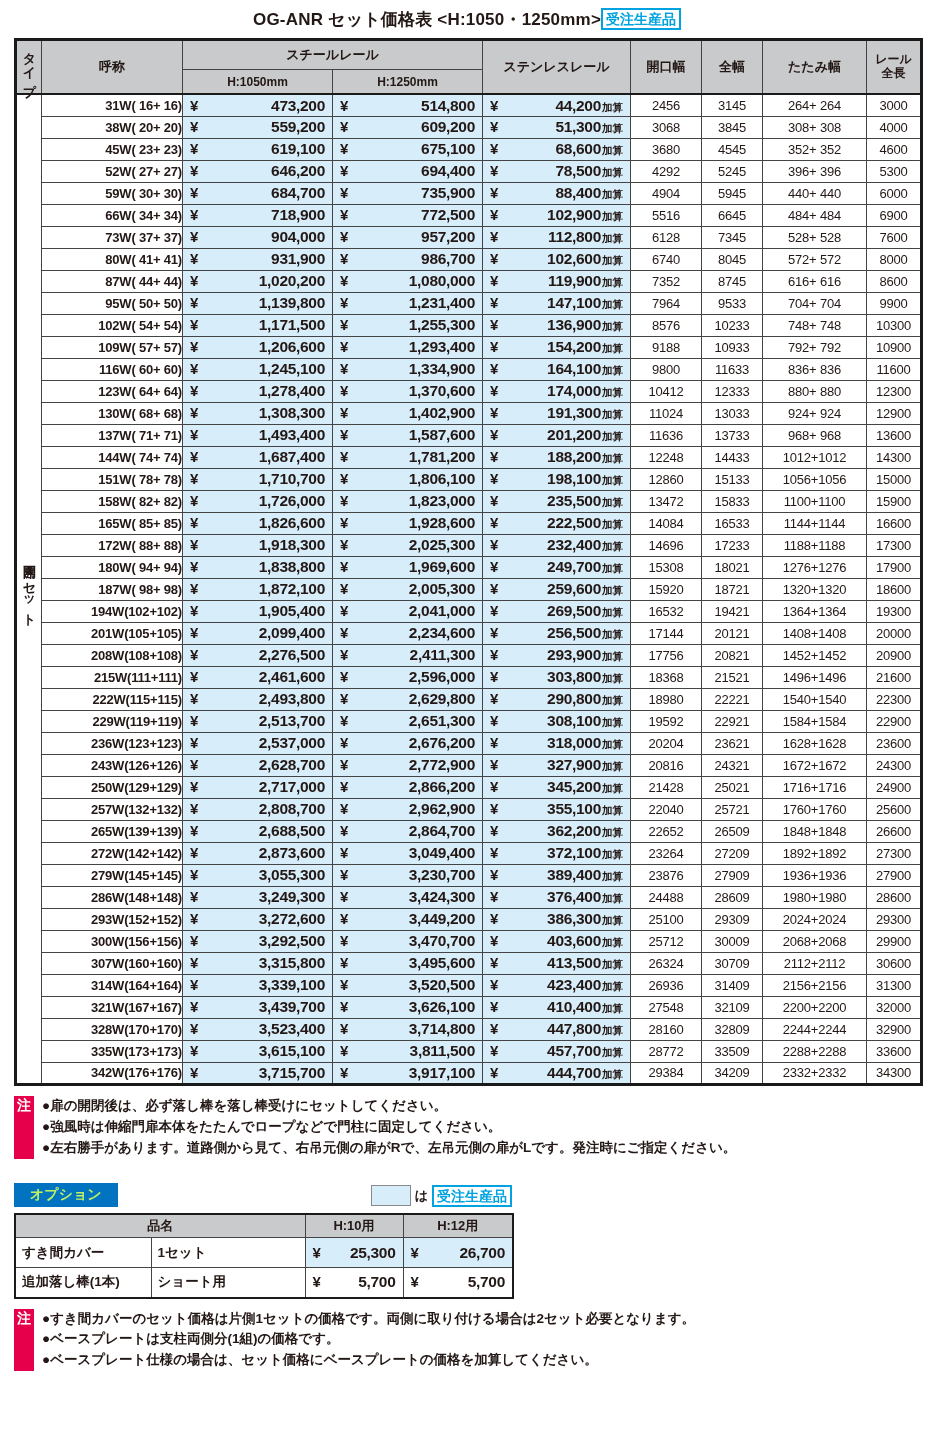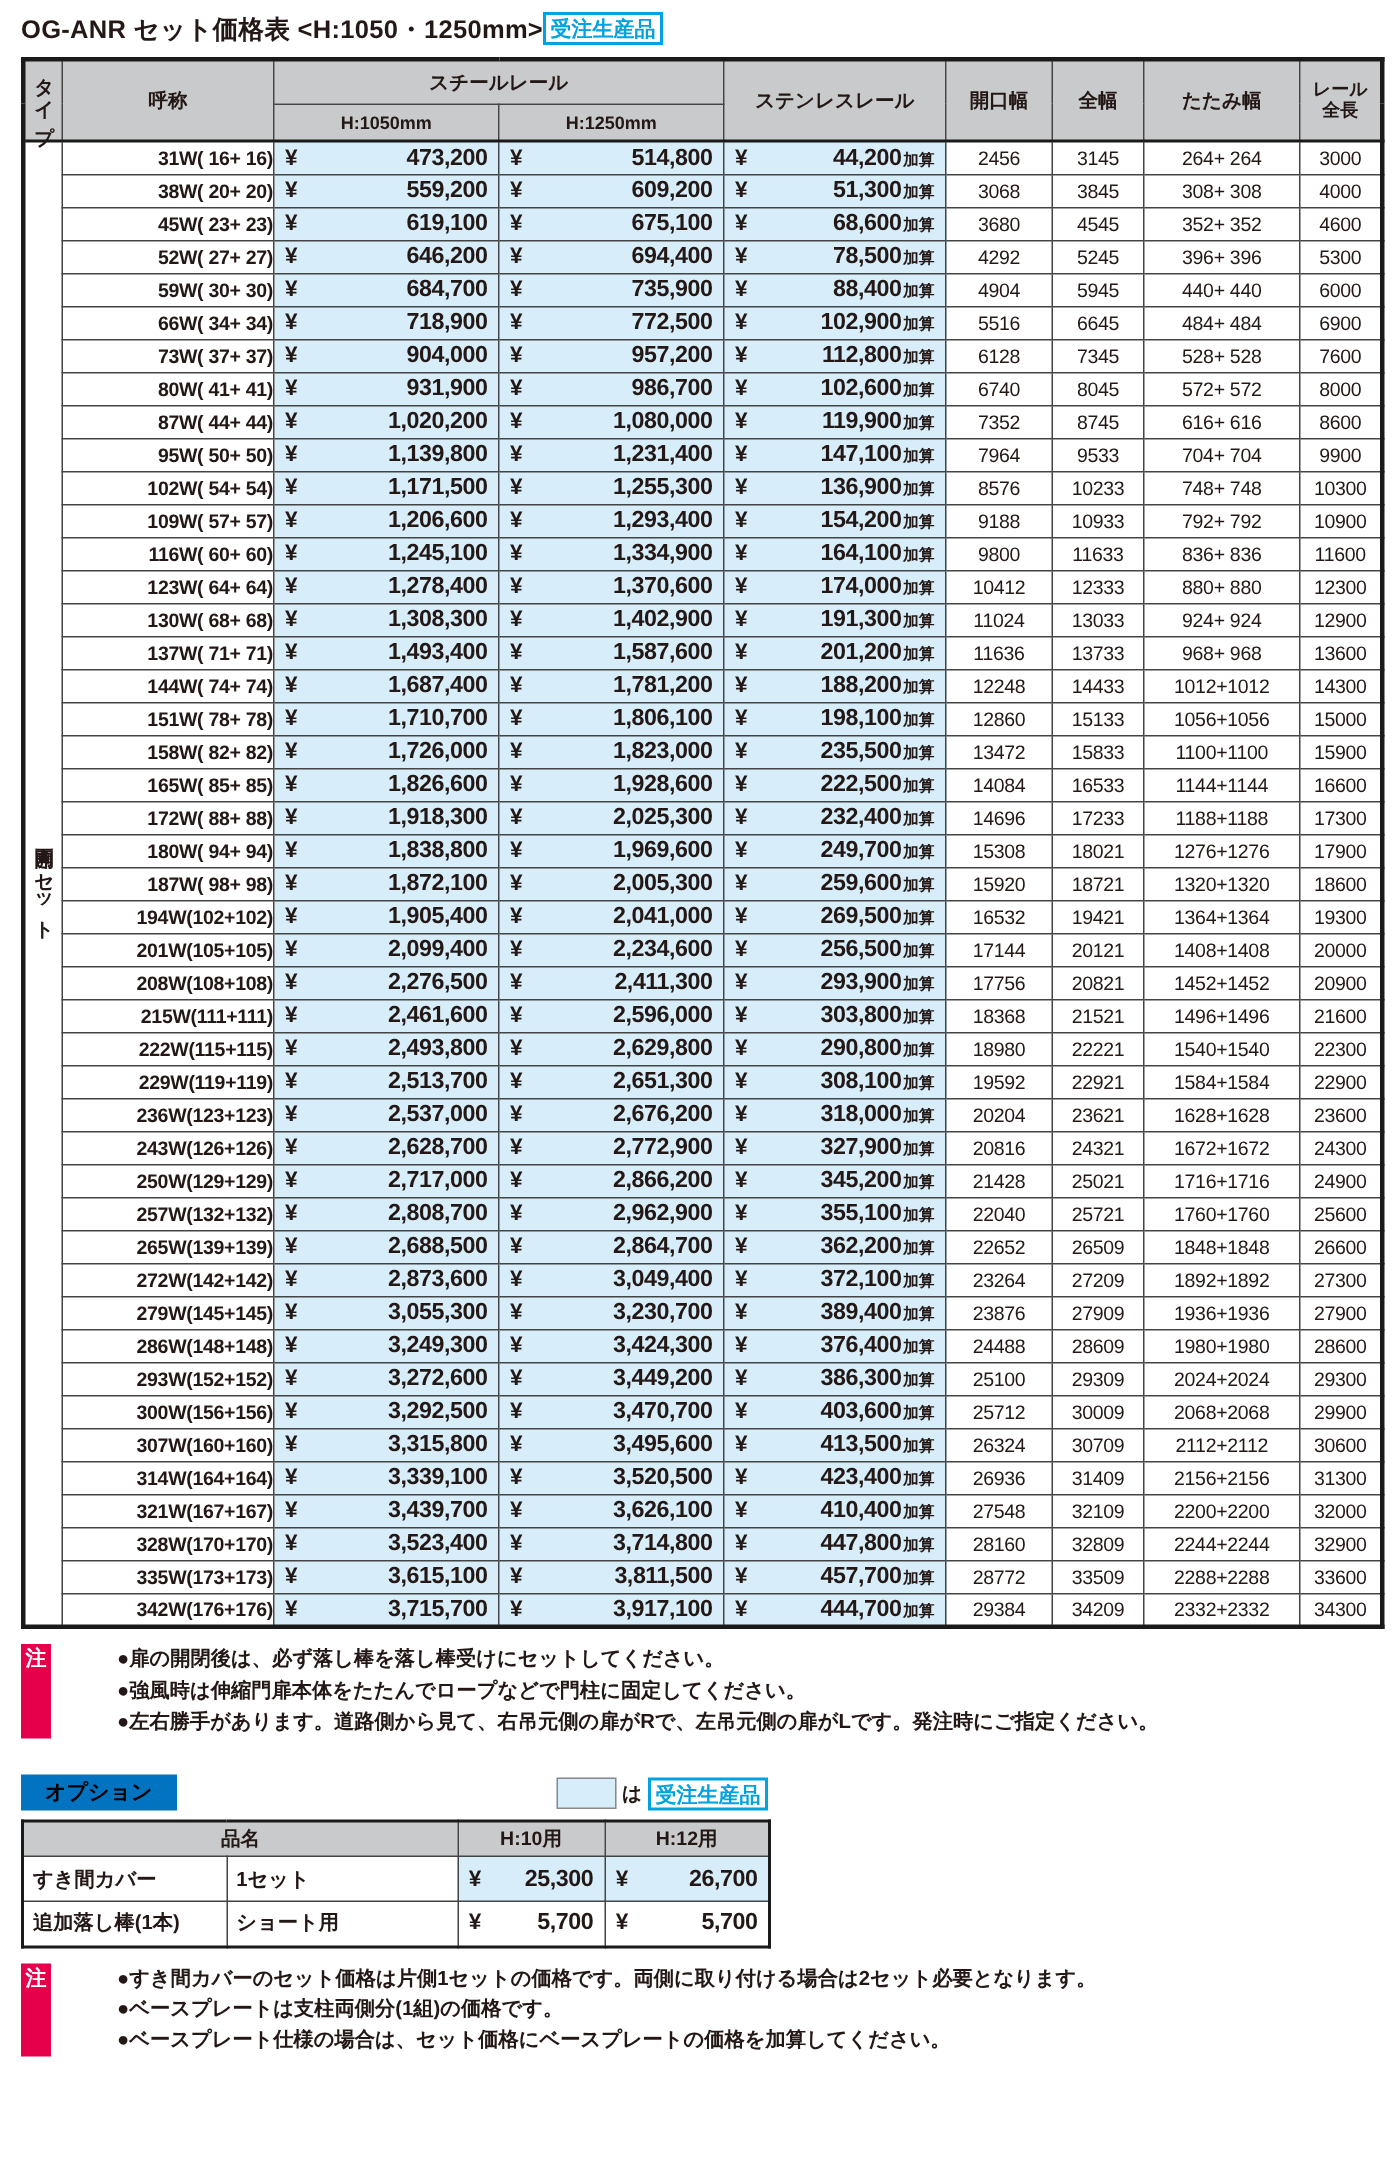--- a/index.html
+++ b/index.html
@@ -2,21 +2,21 @@
 <html><head>
 <meta charset="utf-8">
 <style>
   * { margin:0; padding:0; box-sizing:border-box; }
   html,body { width:932px; background:#ffffff; font-family:"Liberation Sans","DejaVu Sans",sans-serif; color:#231815; }
   body { height:1454px; overflow:hidden; }
 
   .page { padding-left:14px; padding-top:8px; width:920px; }
 
   
-  .title-row { display:flex; justify-content:flex-start; align-items:flex-start; width:906px; margin-bottom:7px; }
+  .title-row { display:flex; justify-content:center; align-items:flex-start; width:906px; margin-bottom:7px; }
   .page-title { font-size:17px; font-weight:bold; letter-spacing:0.2px; }
   .mto-badge { color:#00a3e0; border:2px solid #00a3e0; font-size:14px; font-weight:bold; padding:0 3px; line-height:18px; white-space:nowrap; background:#fff; }
 
   
   table.main { border-collapse:collapse; table-layout:fixed; width:906px; border:3px solid #1a1a1a; }
   table.main th, table.main td { border:1px solid #444; }
   table.main thead th { background:#c9cacb; font-size:13px; font-weight:bold; text-align:center; vertical-align:middle; padding:1px 0; }
   table.main thead tr.sub th { font-size:12px; height:25px; }
   table.main thead { border-bottom:2px solid #1a1a1a; }
   .th-rail { font-size:12px !important; line-height:1.15; padding:0 6px !important; }
@@ -28,25 +28,25 @@
   .num-cell { font-size:13px; text-align:center; letter-spacing:-0.2px; white-space:pre; }
   .price-cell { background:#d7edf9; }
   .pwrap { display:flex; justify-content:space-between; align-items:baseline; padding:0 7px; }
   .yen { font-size:15px; font-weight:bold; }
   .amt { font-size:15.5px; font-weight:bold; letter-spacing:-0.3px; }
   .kasan { font-size:10.5px; font-weight:bold; margin-left:1px;text-align:right; }
 
   
   .note-block { display:flex; align-items:stretch; margin-top:10px; width:906px; }
   .note-tag { background:#e6004c; color:#fff; font-weight:bold; font-size:14px; width:20px; text-align:center; padding-top:1px; flex:0 0 20px; }
-  .note-lines { padding-left:8px; font-size:13.5px; font-weight:bold; line-height:1.55;margin-left:36px; }
+  .note-lines { padding-left:8px; font-size:13.5px; font-weight:bold; line-height:1.55; }
 
   
   .opt-header { display:flex; justify-content:space-between; align-items:flex-end; width:498px; margin-top:24px; margin-bottom:6px; }
-  .opt-label { background:#0173c0; color:#000000; font-weight:bold; font-size:14px; padding:3px 16px; }
+  .opt-label { background:#0173c0; color:#bef264; font-weight:bold; font-size:14px; padding:3px 16px; }
   .legend { display:flex; align-items:center; gap:4px; }
   .legend-swatch { width:40px; height:21px; background:#d7edf9; border:1px solid #8a8a8a; }
   .legend-ha { font-size:13px; font-weight:bold; }
 
   table.opt { border-collapse:collapse; table-layout:fixed; border:2px solid #1a1a1a; }
   table.opt th, table.opt td { border:1px solid #444; }
   table.opt thead th { background:#c9cacb; font-size:13px; font-weight:bold; height:24px; text-align:center; }
   table.opt td { height:30px; }
   .opt-name { font-size:13.5px; font-weight:bold; padding-left:6px; text-align:left; }
   .opt-price { background:#fff; }

